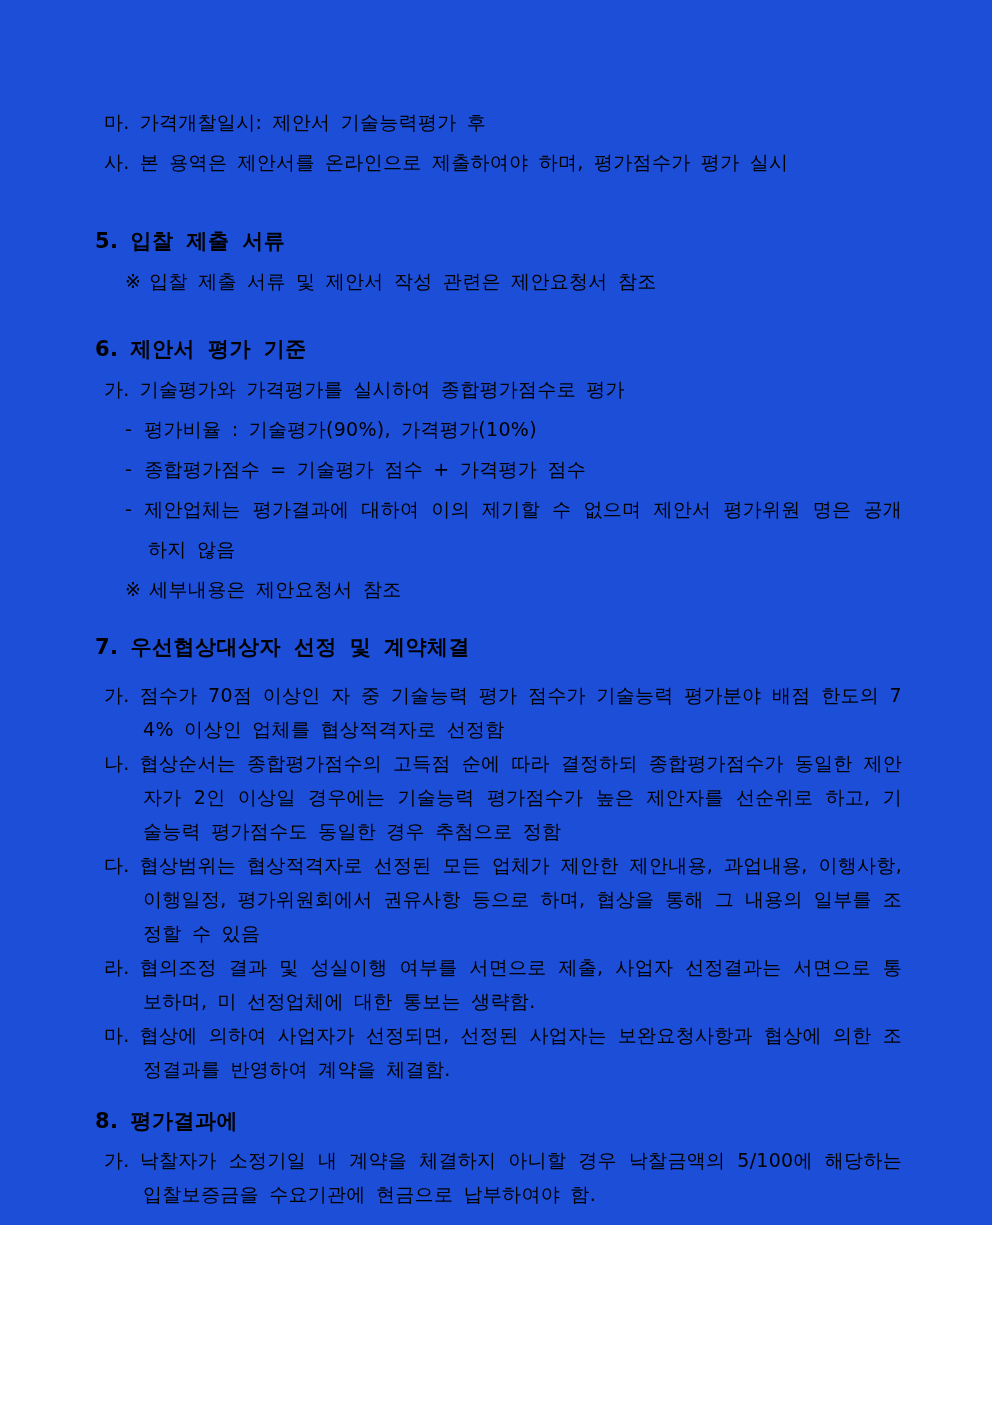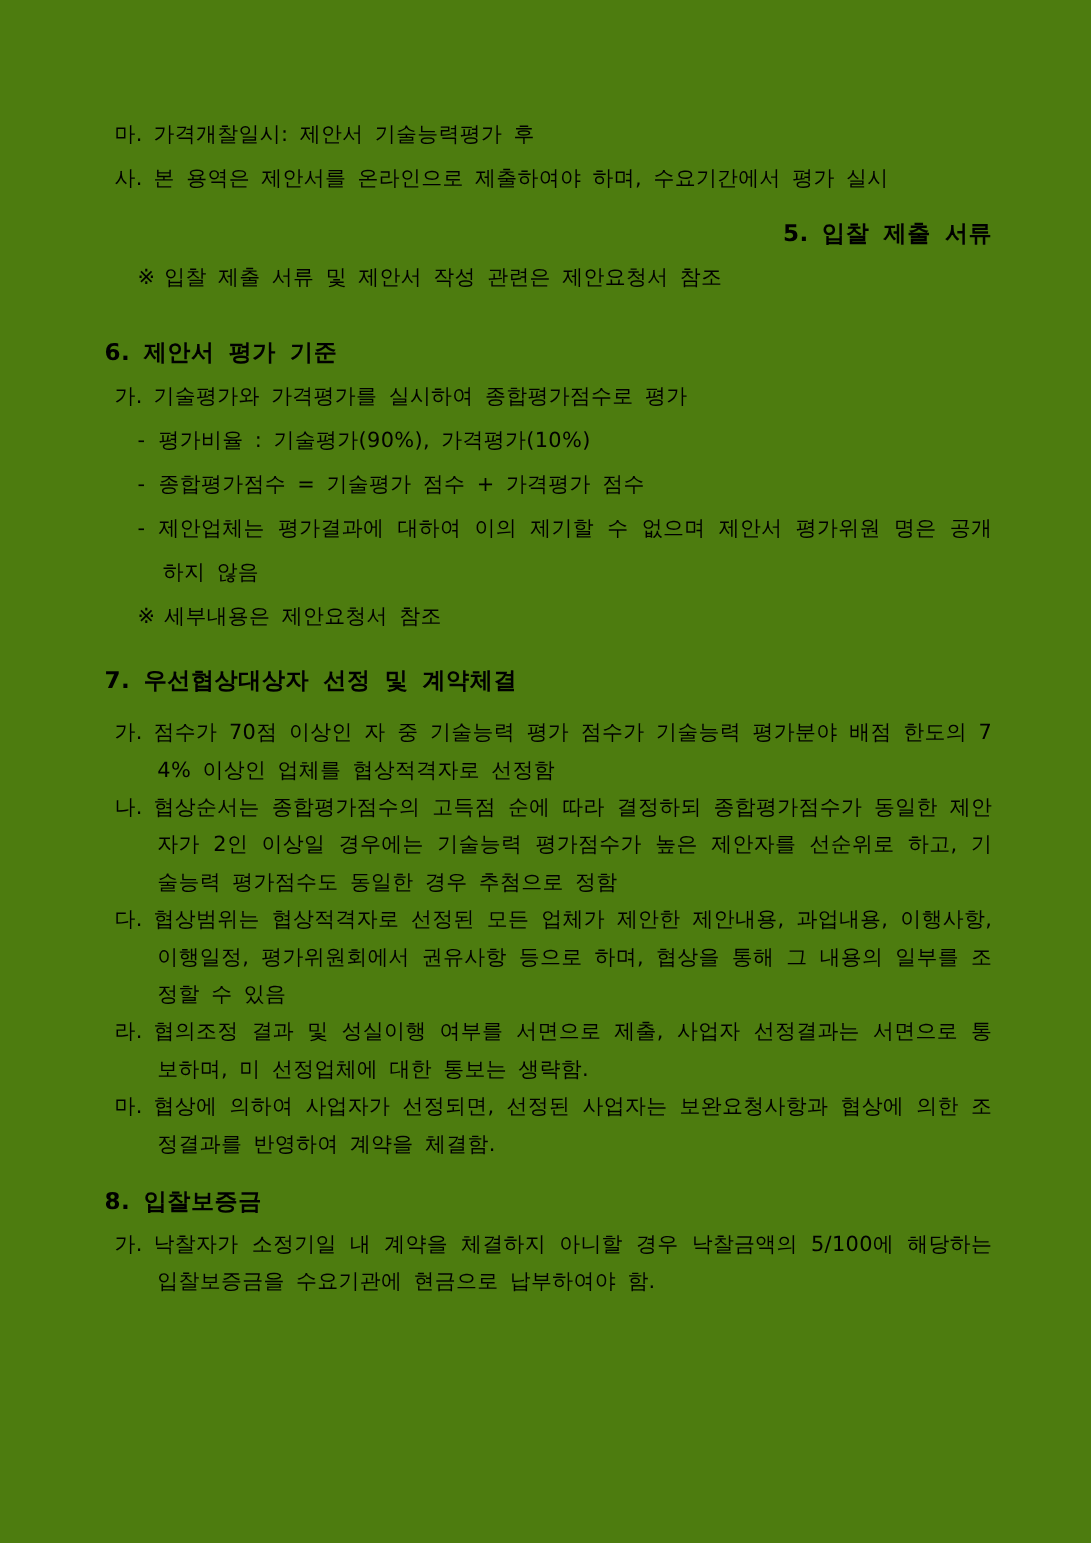--- a/index.html
+++ b/index.html
@@ -10,23 +10,23 @@
   body {
     width: 992px;
     height: 1403px;
     overflow: hidden;
     font-family: "DejaVu Sans", "Liberation Sans", sans-serif;
     color: #000000;
   }
   .page {
     box-sizing: border-box;
     width: 992px;
-    height: 1403px;
+    height: 1225px;
     padding: 102px 90px 16px 95px;
-    background: #4d7c0f;
+    background: #1d4ed8;
   }
   .p {
     margin: 0;
     font-size: 19px;
     line-height: 40px;
     text-align: justify;
     word-break: break-all;
     word-spacing: 4px;
     letter-spacing: 0.3px;
   }
@@ -42,35 +42,35 @@
   
   .h {
     margin: 0;
     font-size: 21px;
     font-weight: bold;
     line-height: 40px;
     letter-spacing: 0.5px;
     word-spacing: 5px;
   }
   .h .num { margin-right: 12px; }
-  #h5 { margin-top: 10px; text-align: right; }
+  #h5 { margin-top: 39px; }
   #h6 { margin-top: 28px; }
   #h7 { margin-top: 18px; margin-bottom: 11px; }
   #h8 { margin-top: 15px; margin-bottom: 2px; }
   
   .dense .p { line-height: 34px; }
 </style>
 </head>
 <body>
 
 <div class="page">
 
   <div>
     <p class="p li1"><span class="lbl">마.</span><span>가격개찰일시: 제안서 기술능력평가 후</span></p>
-    <p class="p li1"><span class="lbl">사.</span><span>본 용역은 제안서를 온라인으로 제출하여야 하며, 수요기간에서 평가 실시</span></p>
+    <p class="p li1"><span class="lbl">사.</span><span>본 용역은 제안서를 온라인으로 제출하여야 하며, 평가점수가 평가 실시</span></p>
   </div>
 
   <h2 class="h" id="h5"><span class="num">5.</span><span>입찰 제출 서류</span></h2>
   <div>
     <p class="p note"><span class="lbl">※</span><span>입찰 제출 서류 및 제안서 작성 관련은 제안요청서 참조</span></p>
   </div>
 
   <h2 class="h" id="h6"><span class="num">6.</span><span>제안서 평가 기준</span></h2>
   <div>
     <p class="p li1"><span class="lbl">가.</span><span>기술평가와 가격평가를 실시하여 종합평가점수로 평가</span></p>
@@ -82,18 +82,18 @@
 
   <h2 class="h" id="h7"><span class="num">7.</span><span>우선협상대상자 선정 및 계약체결</span></h2>
   <div class="dense">
     <p class="p li1"><span class="lbl">가.</span><span>점수가 70점 이상인 자 중 기술능력 평가 점수가 기술능력 평가분야 배점 한도의 74% 이상인 업체를 협상적격자로 선정함</span></p>
     <p class="p li1"><span class="lbl">나.</span><span>협상순서는 종합평가점수의 고득점 순에 따라 결정하되 종합평가점수가 동일한 제안자가 2인 이상일 경우에는 기술능력 평가점수가 높은 제안자를 선순위로 하고, 기술능력 평가점수도 동일한 경우 추첨으로 정함</span></p>
     <p class="p li1"><span class="lbl">다.</span><span>협상범위는 협상적격자로 선정된 모든 업체가 제안한 제안내용, 과업내용, 이행사항, 이행일정, 평가위원회에서 권유사항 등으로 하며, 협상을 통해 그 내용의 일부를 조정할 수 있음</span></p>
     <p class="p li1"><span class="lbl">라.</span><span>협의조정 결과 및 성실이행 여부를 서면으로 제출, 사업자 선정결과는 서면으로 통보하며, 미 선정업체에 대한 통보는 생략함.</span></p>
     <p class="p li1"><span class="lbl">마.</span><span>협상에 의하여 사업자가 선정되면, 선정된 사업자는 보완요청사항과 협상에 의한 조정결과를 반영하여 계약을 체결함.</span></p>
   </div>
 
-  <h2 class="h" id="h8"><span class="num">8.</span><span>입찰보증금</span></h2>
+  <h2 class="h" id="h8"><span class="num">8.</span><span>평가결과에</span></h2>
   <div class="dense">
     <p class="p li1"><span class="lbl">가.</span><span>낙찰자가 소정기일 내 계약을 체결하지 아니할 경우 낙찰금액의 5/100에 해당하는 입찰보증금을 수요기관에 현금으로 납부하여야 함.</span></p>
   </div>
 
 </div>
 
 </body></html>

